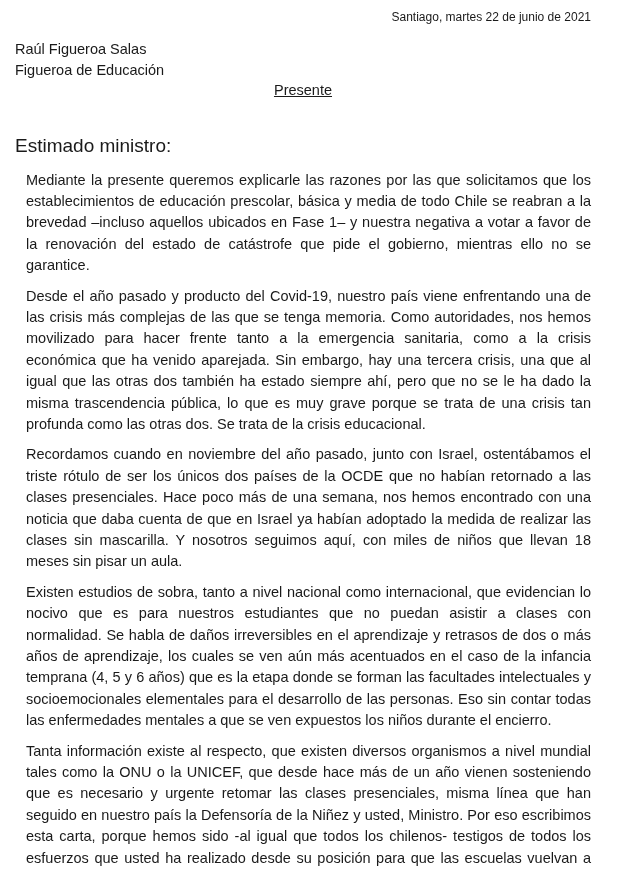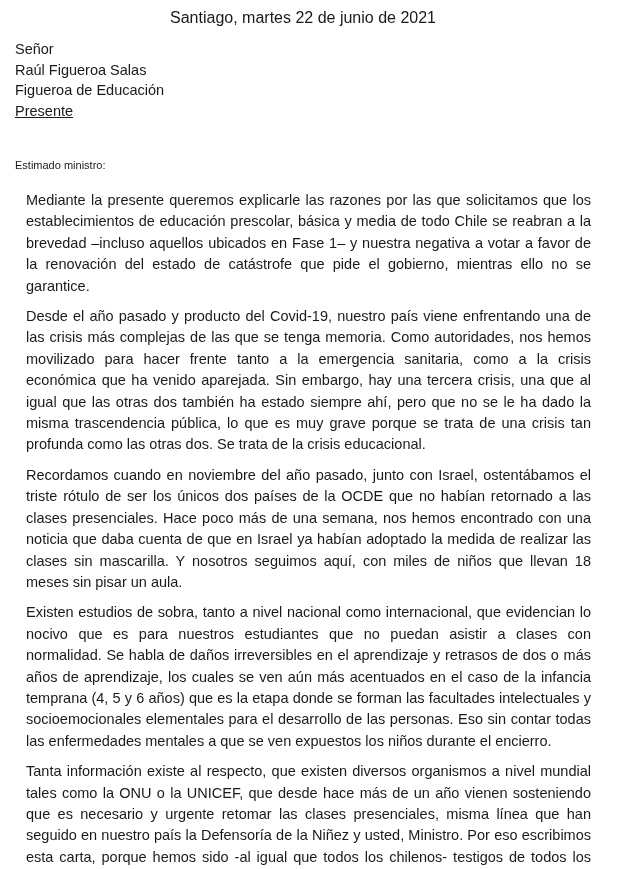--- a/index.html
+++ b/index.html
@@ -15,57 +15,57 @@
     font-family: "Liberation Sans", sans-serif;
   }
   .page {
     box-sizing: border-box;
     width: 619px;
     height: 869px;
     padding: 7px 28px 0 15px;
     background: #ffffff;
   }
   .date-line {
-    text-align: center;
-    font-size: 16px;
+    text-align: right;
+    font-size: 12px;
     line-height: 21px;
   }
   .recipient-block {
     margin-top: 11px;
     font-size: 14.5px;
     line-height: 20.5px;
   }
   .recipient-name {
     font-weight: normal;
   }
   .recipient-presente {
     text-decoration: underline;
+    text-align: center;
   }
   .greeting {
     margin-top: 34px;
     margin-bottom: 14px;
-    font-size: 11px;
+    font-size: 19px;
     line-height: 21px;
   }
   .para {
     margin: 0 0 9px 11px;
     font-size: 14.5px;
     line-height: 21.4px;
     text-align: justify;
   }
 </style>
 </head>
 <body>
 
 <div class="page">
 
   <div class="date-line">Santiago, martes 22 de junio de 2021</div>
 
   <div class="recipient-block">
-    <div>Señor</div>
     <div class="recipient-name">Raúl Figueroa Salas</div>
     <div>Figueroa de Educación</div>
     <div class="recipient-presente">Presente</div>
   </div>
 
   <div class="greeting">Estimado ministro:</div>
 
   <p class="para">Mediante la presente queremos explicarle las razones por las que solicitamos que los establecimientos de educación prescolar, básica y media de todo Chile se reabran a la brevedad –incluso aquellos ubicados en Fase 1– y nuestra negativa a votar a favor de la renovación del estado de catástrofe que pide el gobierno, mientras ello no se garantice.</p>
 
   <p class="para">Desde el año pasado y producto del Covid-19, nuestro país viene enfrentando una de las crisis más complejas de las que se tenga memoria. Como autoridades, nos hemos movilizado para hacer frente tanto a la emergencia sanitaria, como a la crisis económica que ha venido aparejada. Sin embargo, hay una tercera crisis, una que al igual que las otras dos también ha estado siempre ahí, pero que no se le ha dado la misma trascendencia pública, lo que es muy grave porque se trata de una crisis tan profunda como las otras dos. Se trata de la crisis educacional.</p>

